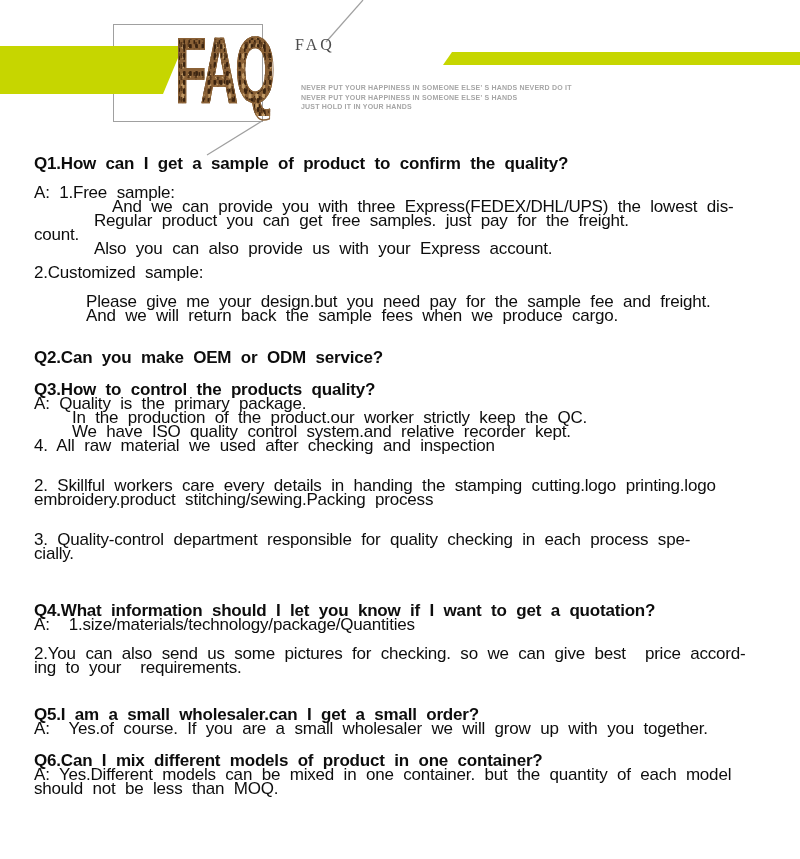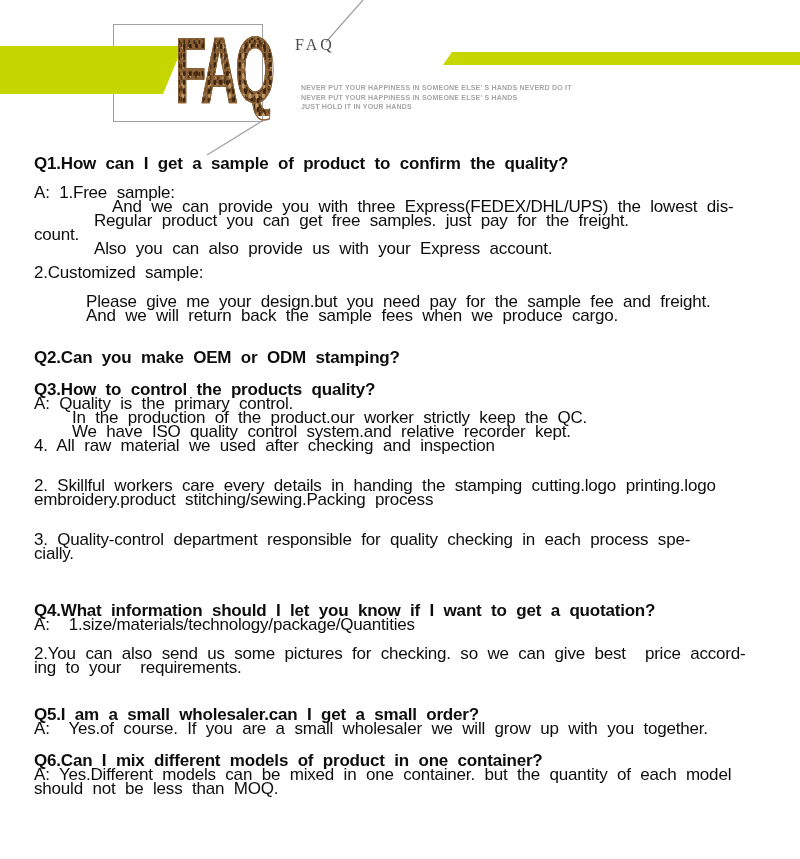--- a/index.html
+++ b/index.html
@@ -86,30 +86,30 @@
     <div class="block a mt10">
       <div class="line">2.Customized sample:</div>
     </div>
 
     <div class="block a mt15">
       <div class="line ind-52">Please give me your design.but you need pay for the sample fee and freight.</div>
       <div class="line ind-52">And we will return back the sample fees when we produce cargo.</div>
     </div>
 
     <div class="block q mt28">
-      <div class="line">Q2.Can you make OEM or ODM stamping?</div>
+      <div class="line">Q2.Can you make OEM or ODM service?</div>
     </div>
 
 
     <div class="block q mt21">
       <div class="line">Q3.How to control the products quality?</div>
     </div>
 
     <div class="block a">
-      <div class="line">A: Quality is the primary control.</div>
+      <div class="line">A: Quality is the primary package.</div>
       <div class="line ind-38">In the production of the product.our worker strictly keep the QC.</div>
       <div class="line ind-38">We have ISO quality control system.and relative recorder kept.</div>
       <div class="line">4. All raw material we used after checking and inspection</div>
     </div>
 
     <div class="block a mt14">
       <div class="line">2. Skillful workers care every details in handing the stamping cutting.logo printing.logo</div>
       <div class="line">embroidery.product stitching/sewing.Packing process</div>
     </div>
 

